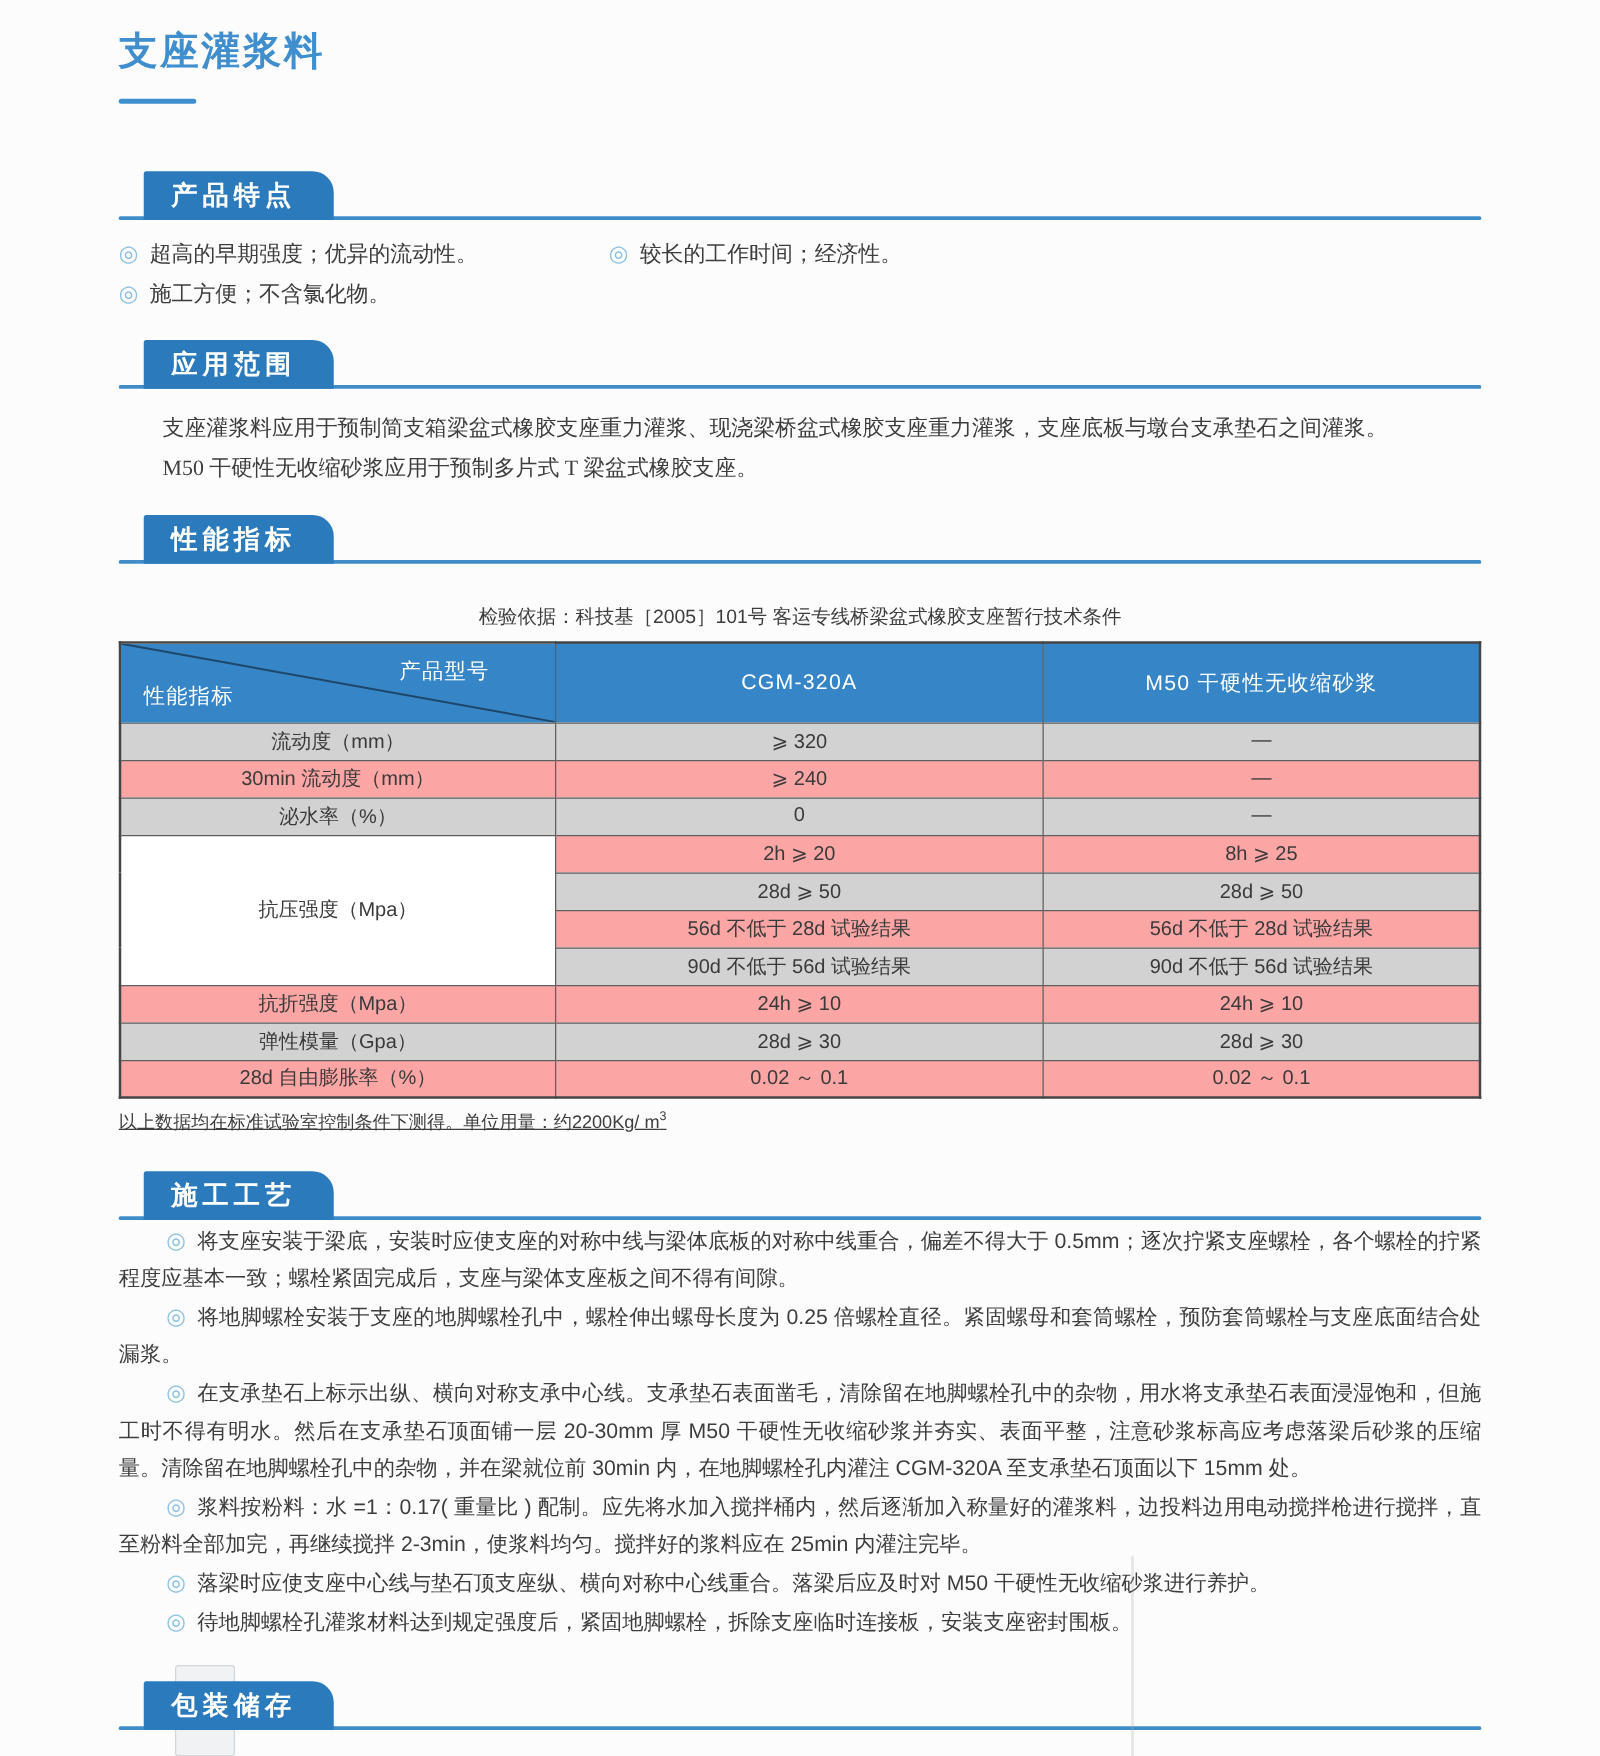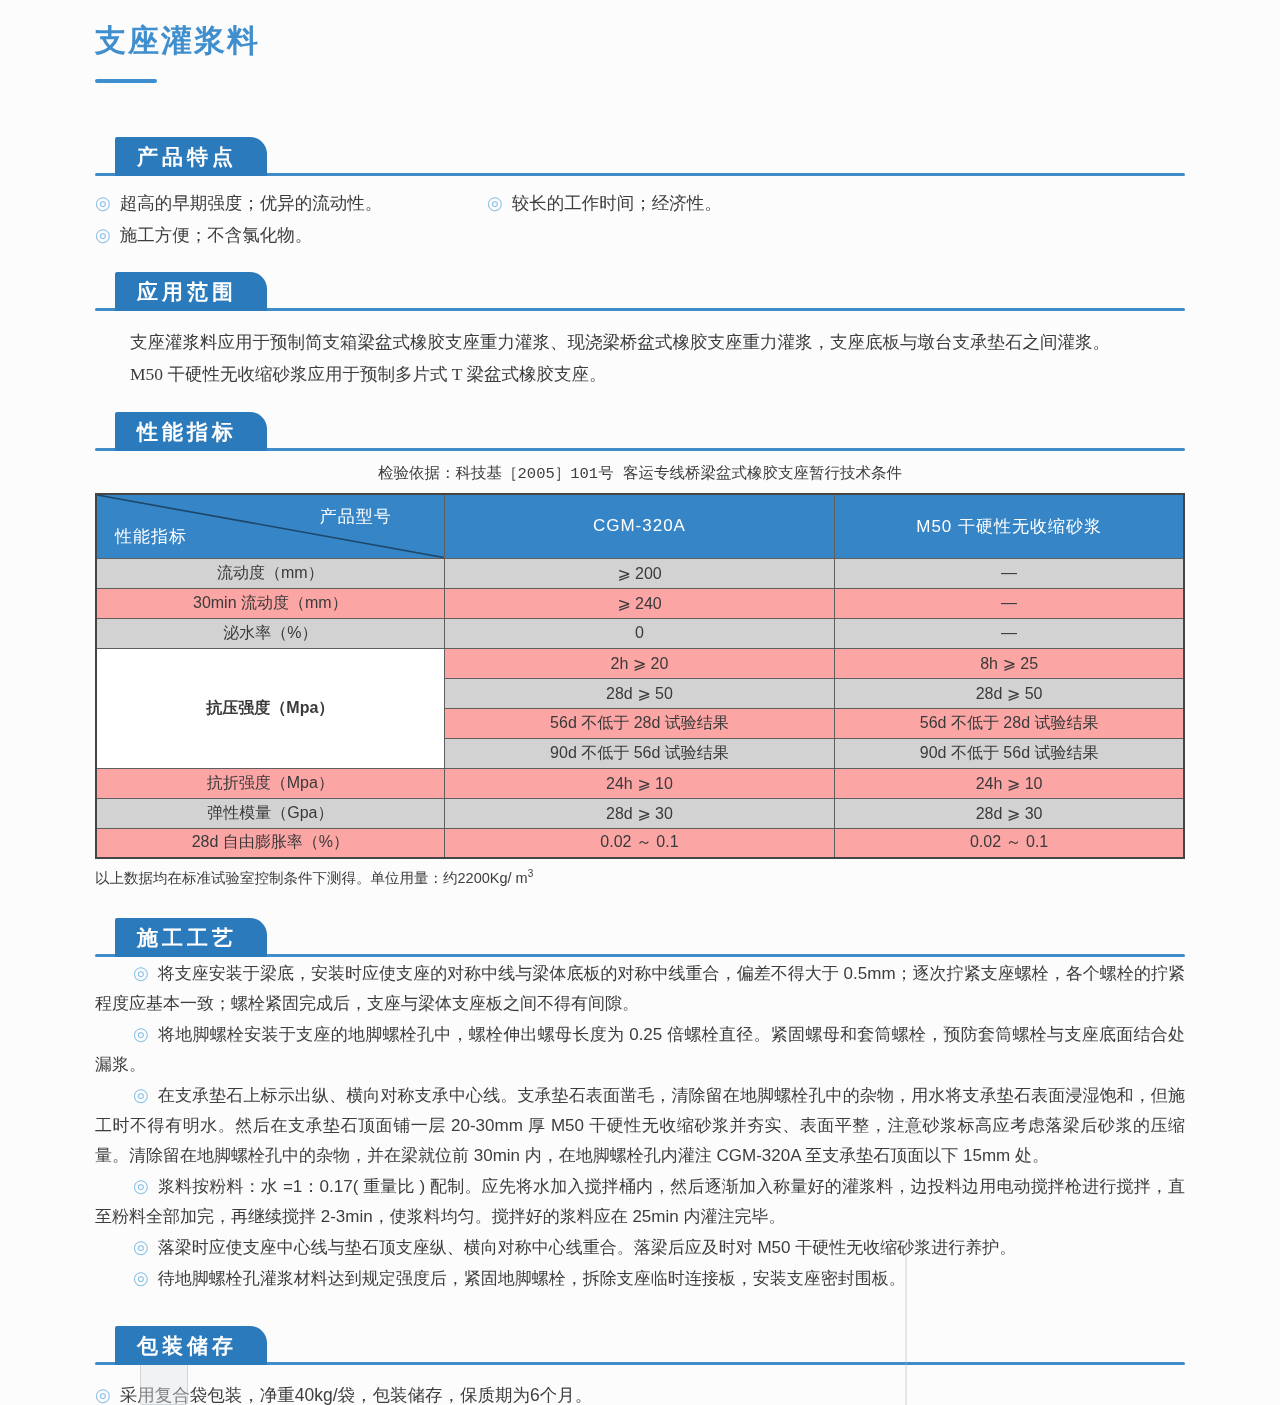--- a/index.html
+++ b/index.html
@@ -33,34 +33,34 @@
   .blt { color:#8bc1e3; font-size:18px; margin-right:9px; }
 
   
   .features-grid { margin-top:13px; display:grid; grid-template-columns:392px 1fr; row-gap:3px; font-size:17.5px; line-height:29px; }
 
   
   .app-pars { margin-top:15px;font-family:Liberation Serif, serif; }
   .app-par { margin:0; padding-left:35px; font-size:17.5px; line-height:32px; }
 
   
-  .basis { margin-top:12px; text-align:center; font-size:15.5px;font-family:Liberation Mono, monospace; }
+  .basis { margin-top:32px; text-align:center; font-size:15.5px; }
   table.perf { width:100%; border-collapse:collapse; margin-top:9px; border:2px solid #454545; }
   table.perf th, table.perf td {
     border:1px solid #5f5f5f; text-align:center; padding:0;
     height:30px; font-size:16px; color:#3a3a3a; background:#fca5a5;
   }
   table.perf thead th { background:#3585c7; color:#fff; height:64px; font-size:17px; font-weight:normal; letter-spacing:1px; }
   table.perf tr.gray td { background:#d2d2d2; }
-  table.perf td.merged { background:#fff;font-weight:bold; }
+  table.perf td.merged { background:#fff; }
   .corner-cell { position:relative; }
   .diag { position:absolute; left:0; top:0; width:100%; height:100%; display:block; }
   .corner-top { position:absolute; top:10px; right:52px; }
   .corner-bottom { position:absolute; bottom:10px; left:18px; }
-  .footnote { margin-top:9px; font-size:14.5px; }
+  .footnote { margin-top:9px; font-size:14.5px;text-decoration:underline; }
   .footnote sup { font-size:10px; }
 
   
   .steps { margin-top:1px; }
   .step { margin:0; font-size:17px; line-height:30px; text-align:justify; text-indent:38px; }
 
   
   .pack-item { margin-top:15px; font-size:17.5px; line-height:30px; }
 
   
@@ -113,21 +113,21 @@
           <span class="corner-top">产品型号</span>
           <span class="corner-bottom">性能指标</span>
         </th>
         <th>CGM-320A</th>
         <th>M50 干硬性无收缩砂浆</th>
       </tr>
     </thead>
     <tbody>
       <tr class="gray">
         <td>流动度（mm）</td>
-        <td>⩾ 200</td>
+        <td>⩾ 320</td>
         <td>—</td>
       </tr>
       <tr>
         <td>30min 流动度（mm）</td>
         <td>⩾ 240</td>
         <td>—</td>
       </tr>
       <tr class="gray">
         <td>泌水率（%）</td>
         <td>0</td>

